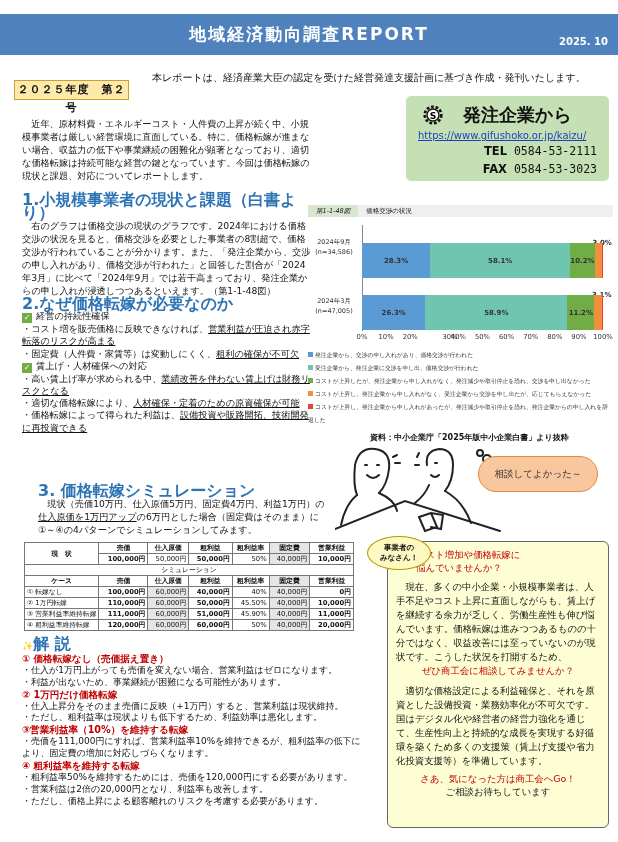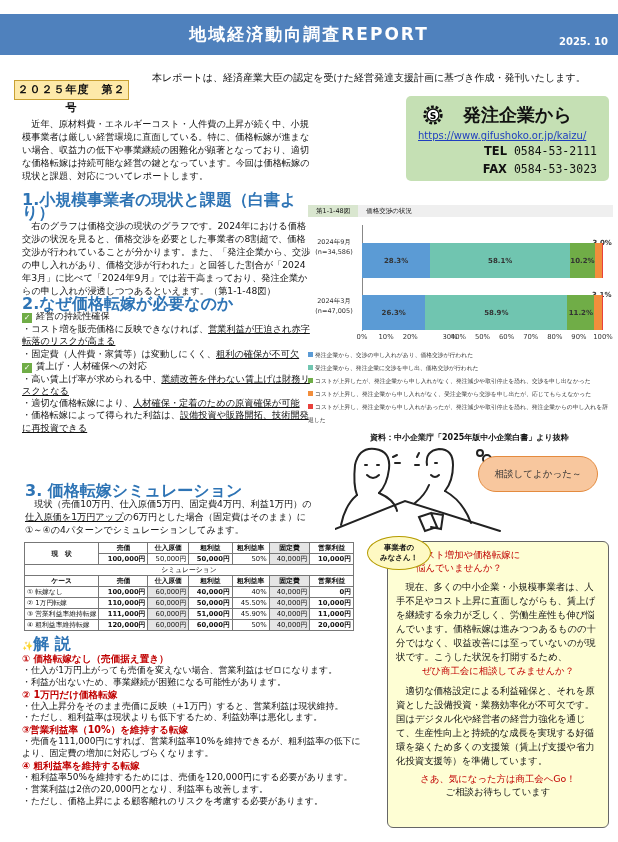--- a/index.html
+++ b/index.html
@@ -17,35 +17,35 @@
   .contact .tel { top: 48px; } .contact .fax { top: 66px; }
   .contact b { font-family: "DejaVu Sans", sans-serif; }
   .intro { position: absolute; left: 22px; top: 117px; width: 290px; font-size: 9.2px; line-height: 13px; }
   .h-blue { color: #2e74b5; font-weight: bold; font-size: 16px; }
   .sec1 { position: absolute; left: 22px; top: 193px; width: 290px; font-size: 9.2px; line-height: 13px; }
   .sec2 { position: absolute; left: 22px; top: 298px; width: 290px; font-size: 9.2px; line-height: 12.2px; }
   .check { display: inline-block; width: 10px; height: 10px; background: #70ad47; color: #fff; font-size: 8px; line-height: 10px; text-align: center; margin-right: 4px; vertical-align: -1px; }
   .ul { text-decoration: underline; }
   .chart-box { position: absolute; left: 308px; top: 205px; width: 305px; }
   .chart-head { height: 12px; background: #efefef; font-size: 6.5px; line-height: 12px; }
-  .chart-head .num { display: inline-block; background: #d9e6cf; padding: 0 8px; }
+  .chart-head .num { display: inline-block; background: #d9e6cf; padding: 0 8px; font-style: italic; }
   .chart-head .ttl { margin-left: 8px; }
   .plot { position: relative; height: 128px; }
   .yaxis { position: absolute; left: 54px; top: 8px; width: 1px; height: 106px; background: #888; }
   .bar { position: absolute; left: 54px; width: 241px; height: 35px; display: flex; }
   .seg { height: 100%; font-size: 7px; font-weight: bold; color: #333; display: flex; align-items: center; justify-content: center; }
   .cat { position: absolute; left: 0; width: 52px; font-size: 6.5px; text-align: center; line-height: 10px; color: #333; }
   .xt { position: absolute; top: 116px; font-size: 6.8px; color: #333; transform: translateX(-50%); }
   .seglbl { position: absolute; font-size: 7px; font-weight: bold; color: #333; }
   .legend { margin-top: 4px; font-size: 5.8px; line-height: 13px; color: #333; }
   .legend .sw { display: inline-block; width: 5px; height: 5px; margin-right: 2px; }
   .source { position: absolute; left: 370px; top: 432px; font-size: 8px; font-weight: bold; }
   .illus { position: absolute; left: 335px; top: 445px; width: 285px; height: 90px; }
   .cloud { position: absolute; left: 478px; top: 456px; width: 120px; height: 36px; background: #f8c79e; border: 1.5px solid #e48b3f; border-radius: 18px; font-size: 9.5px; color: #333; text-align: center; line-height: 33px; }
-  .sec3 { position: absolute; left: 25px; top: 484px; width: 330px; font-size: 9.2px; line-height: 13px; }
+  .sec3 { position: absolute; left: 38px; top: 484px; width: 330px; font-size: 9.2px; line-height: 13px; }
   table.sim { position: absolute; left: 24px; top: 542px; width: 330px; border-collapse: collapse; font-size: 6.8px; }
   table.sim td { border: 1px solid #777; height: 10.8px; padding: 0 2px; white-space: nowrap; }
   table.sim .hd td { text-align: center; font-weight: bold; }
   .r { text-align: right; } .c { text-align: center; } .b { font-weight: bold; } .g { background: #e5e5e5; }
   .explain { position: absolute; left: 22px; top: 638px; width: 340px; font-size: 9px; line-height: 11.9px; }
   .red-h { color: #c00000; font-weight: bold; font-size: 9.6px; }
   .spark { color: #f0a020; }
   .bubble { position: absolute; left: 367px; top: 536px; width: 64px; height: 34px; background: #fef9c3; border: 1px solid #b59b00; border-radius: 50%; font-size: 7.5px; font-weight: bold; text-align: center; line-height: 10px; padding-top: 6px; z-index: 3; }
   .msgbox { position: absolute; left: 387px; top: 541px; width: 222px; height: 287px; background: #fefed4; border: 1px solid #666; border-radius: 6px; font-size: 9.4px; line-height: 14px; padding: 6px 8px 0 8px; }
   .msgbox .q { color: #c00000; margin-left: 20px; line-height: 13px; }

